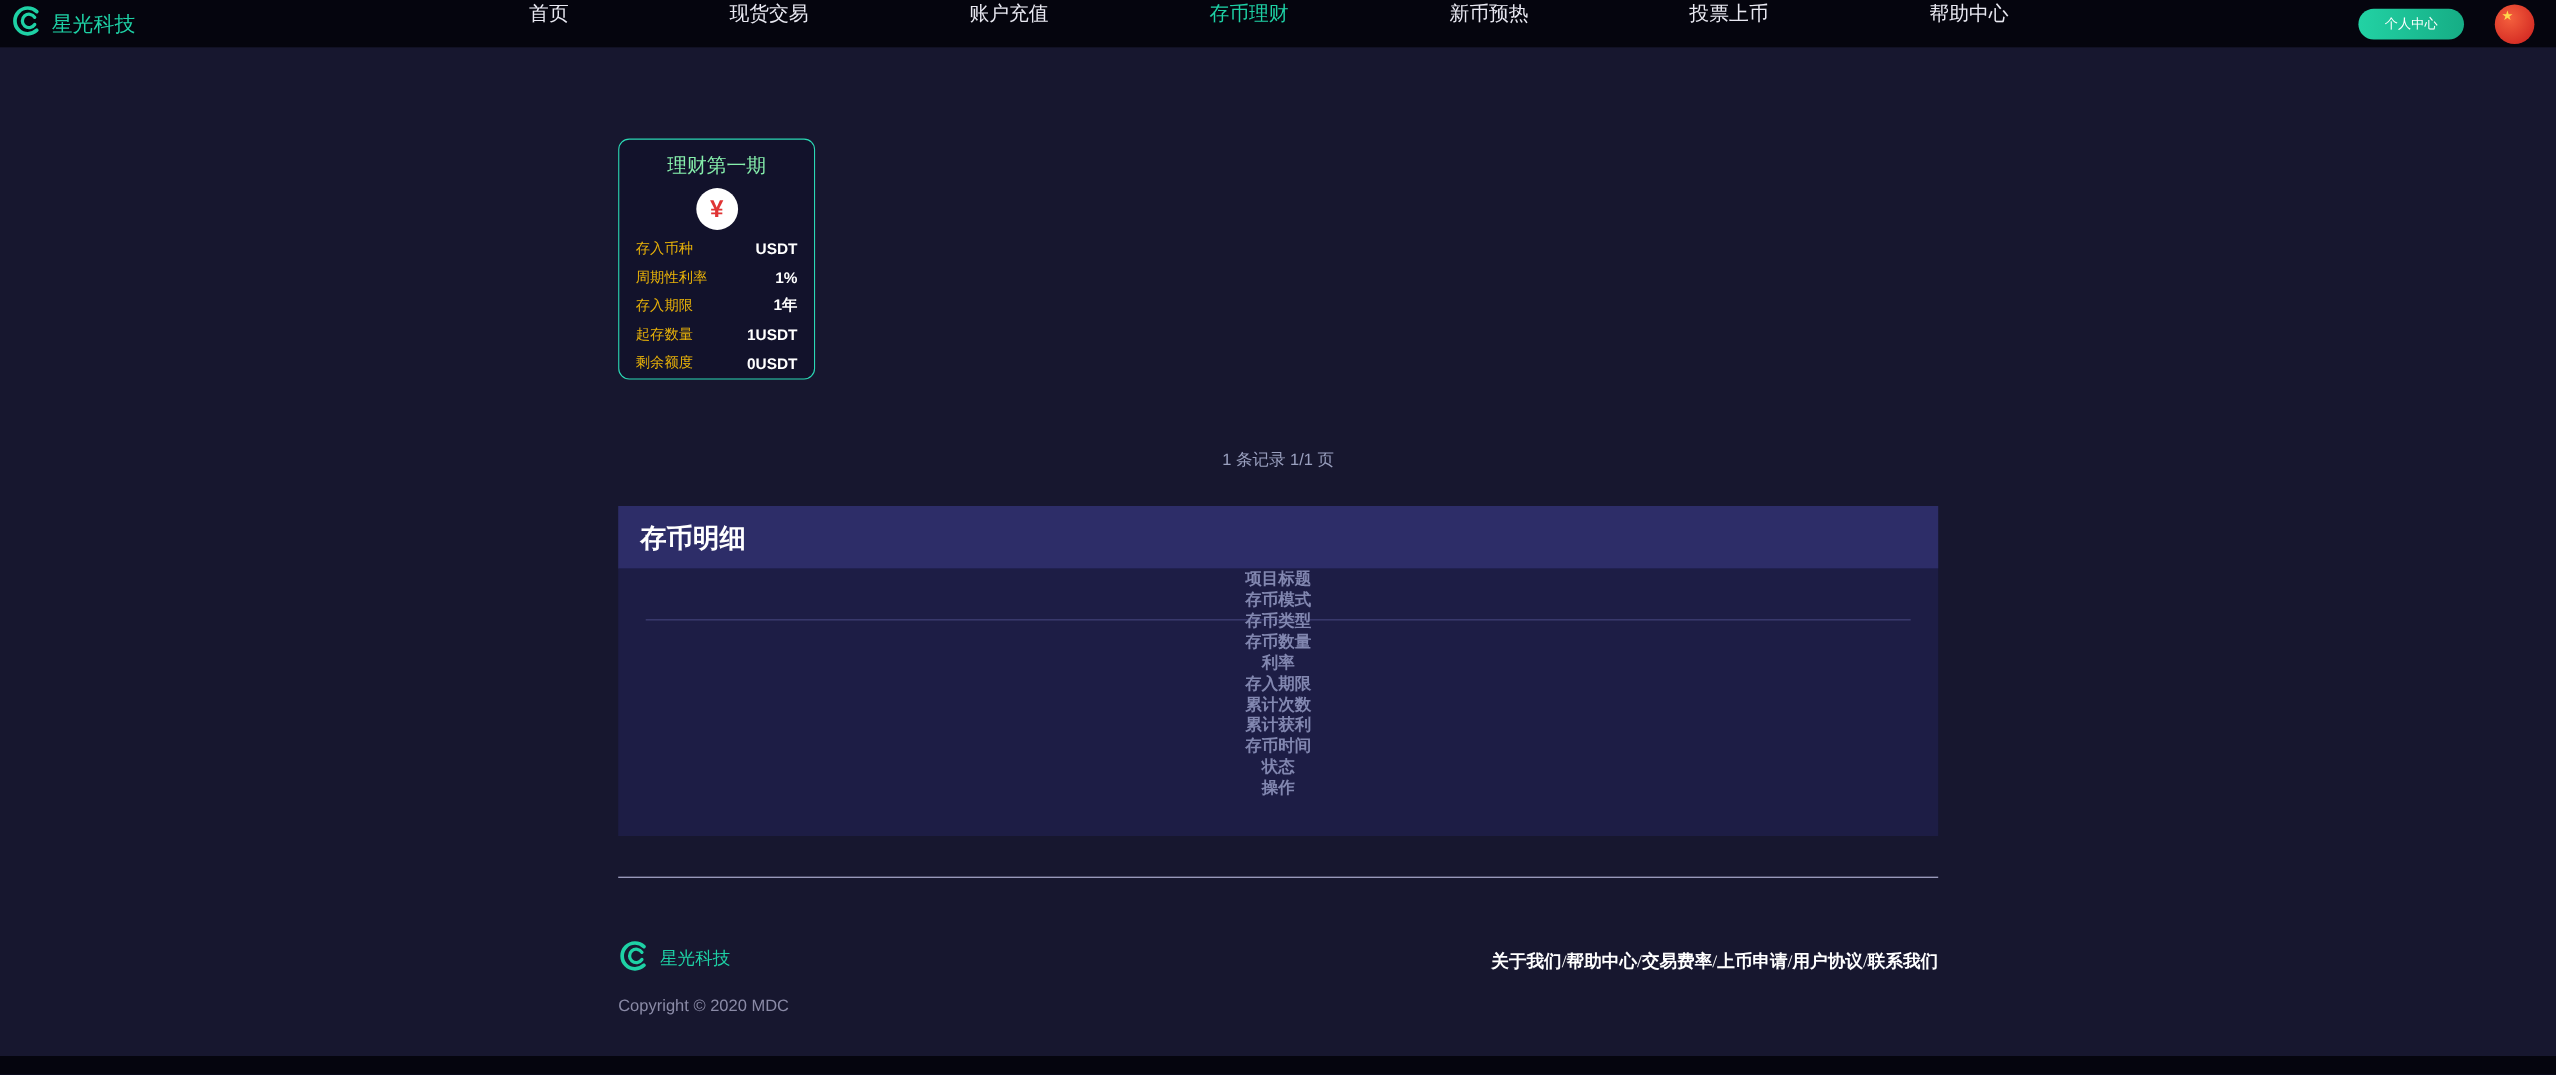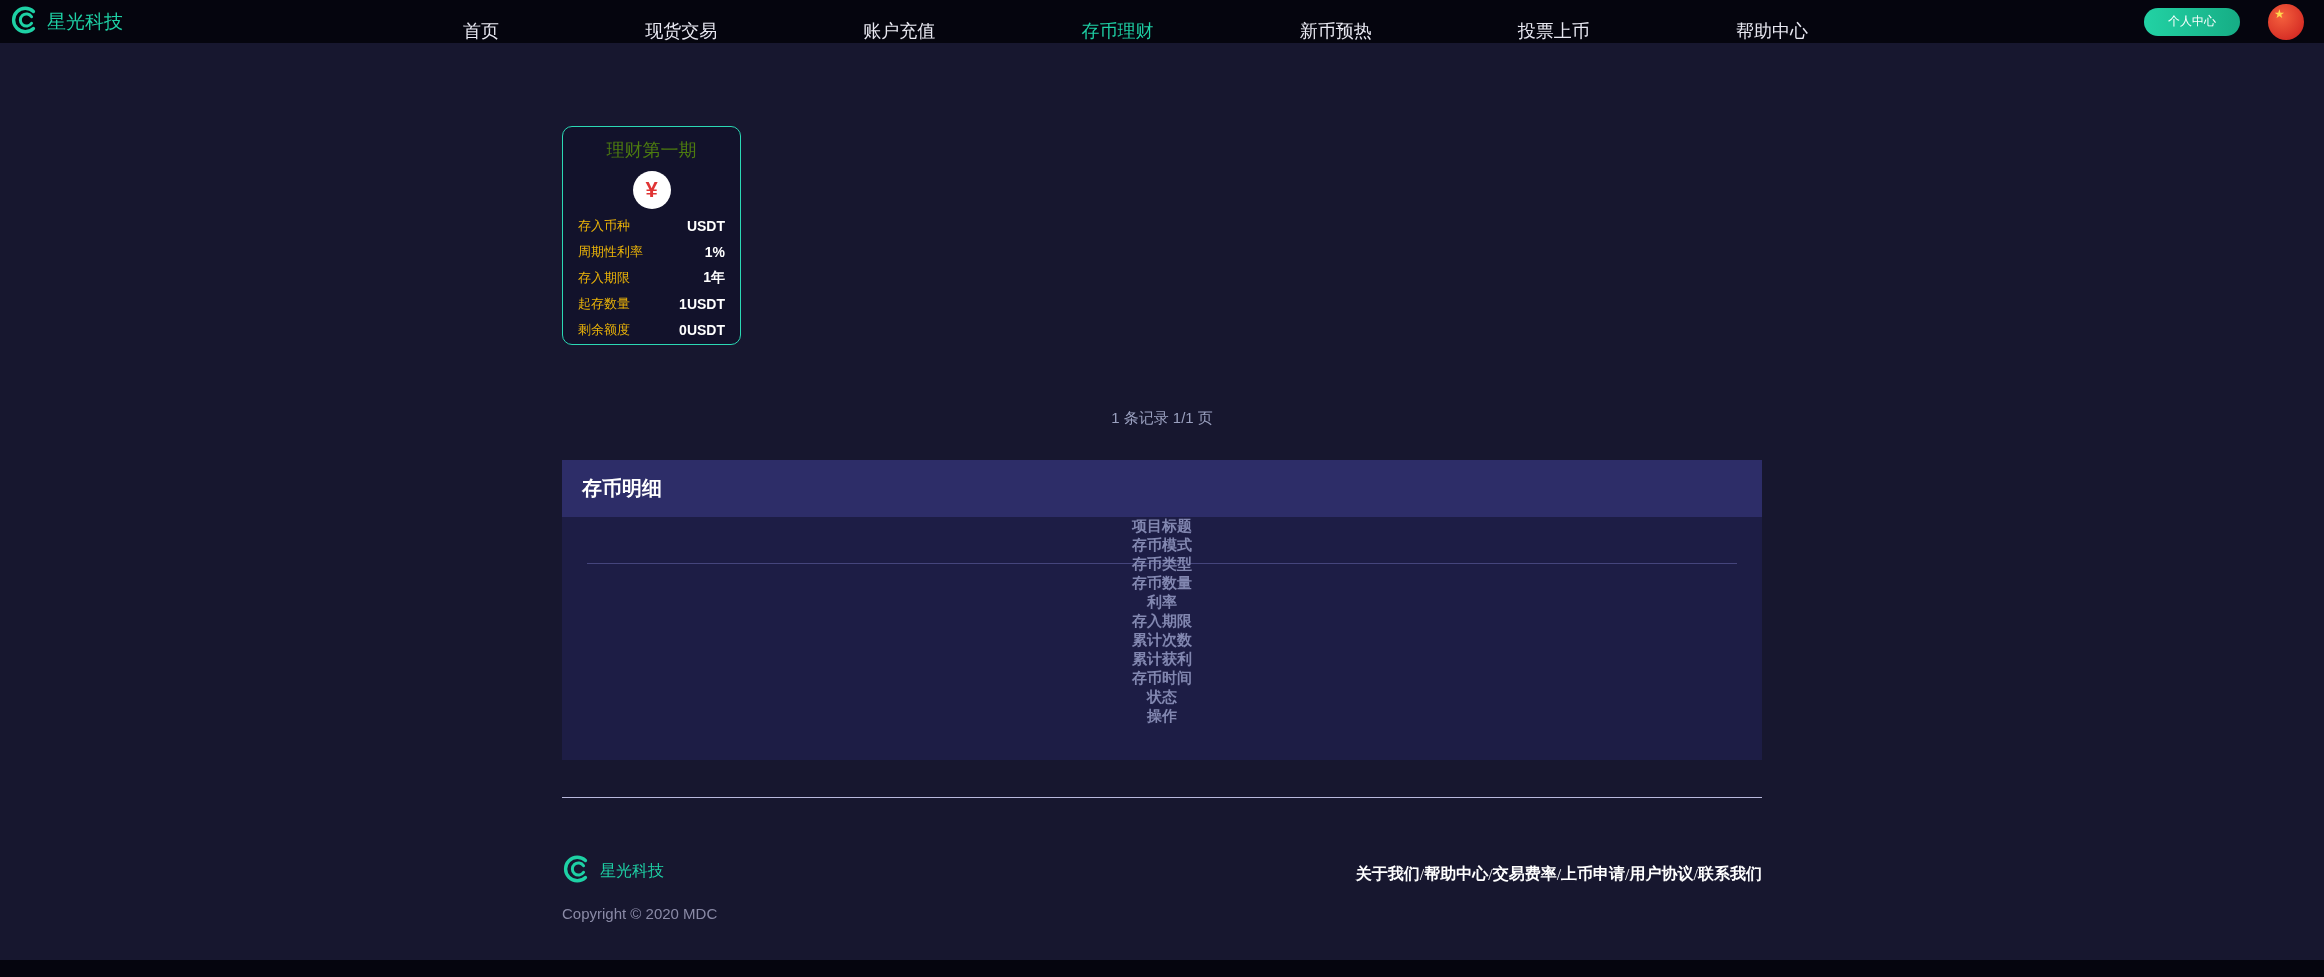--- a/index.html
+++ b/index.html
@@ -21,23 +21,23 @@
   .brand {
     position: absolute;
     left: 10px; top: 0;
     height: 43px;
     display: flex; align-items: center; gap: 7px;
     cursor: pointer;
   }
   .brand-text { color: #1ed1a5; font-size: 19px; }
   .nav-links {
     position: absolute;
-    left: 463px; top: 0;
+    left: 481px; top: 0;
     width: 1345px; height: 43px;
-    display: flex; justify-content: space-between; align-items: flex-end;
+    display: flex; justify-content: space-between; align-items: flex-start;
   }
   .nav-link {
     color: #e9e9f2; font-size: 18px; text-decoration: none; cursor: pointer;
   }
   .nav-link.active { color: #1ed1a5; }
   .nav-right {
     position: absolute;
     right: 20px; top: 0; height: 43px;
     display: flex; align-items: center; gap: 28px;
   }
@@ -64,21 +64,21 @@
   .container { width: 1200px; margin: 0 auto; }
   .product-card {
     margin-top: 83px;
     width: 179px; height: 219px;
     border: 1px solid #2bd8b4;
     border-radius: 10px;
     background: #12122b;
     padding: 11px 15px;
     cursor: pointer;
   }
-  .card-title { color: #4d7c0f; text-align: center; font-size: 18px; }
+  .card-title { color: #86efac; text-align: center; font-size: 18px; }
   .card-icon {
     width: 38px; height: 38px;
     margin: 9px auto 6px;
     background: #ffffff; border-radius: 50%;
     display: flex; align-items: center; justify-content: center;
     color: #e03434; font-size: 22px; font-weight: bold;
   }
   .crow {
     display: flex; justify-content: space-between; align-items: center;
     margin-top: 8px;
@@ -89,21 +89,21 @@
   .pagination {
     margin-top: 64px;
     text-align: center;
     color: #9aa0bf; font-size: 15px;
   }
   
   .panel { margin-top: 32px; }
   .panel-header {
     height: 57px;
     background: #2d2d68;
-    color: #ffffff; font-size: 20px; font-weight: 600;
+    color: #ffffff; font-size: 24px; font-weight: 600;
     display: flex; align-items: center;
     padding: 0 20px;
   }
   .panel-body {
     background: #1d1d45;
     height: 243px;
     padding: 0 25px;
   }
   .thead {
     display: flex; align-items: center;

